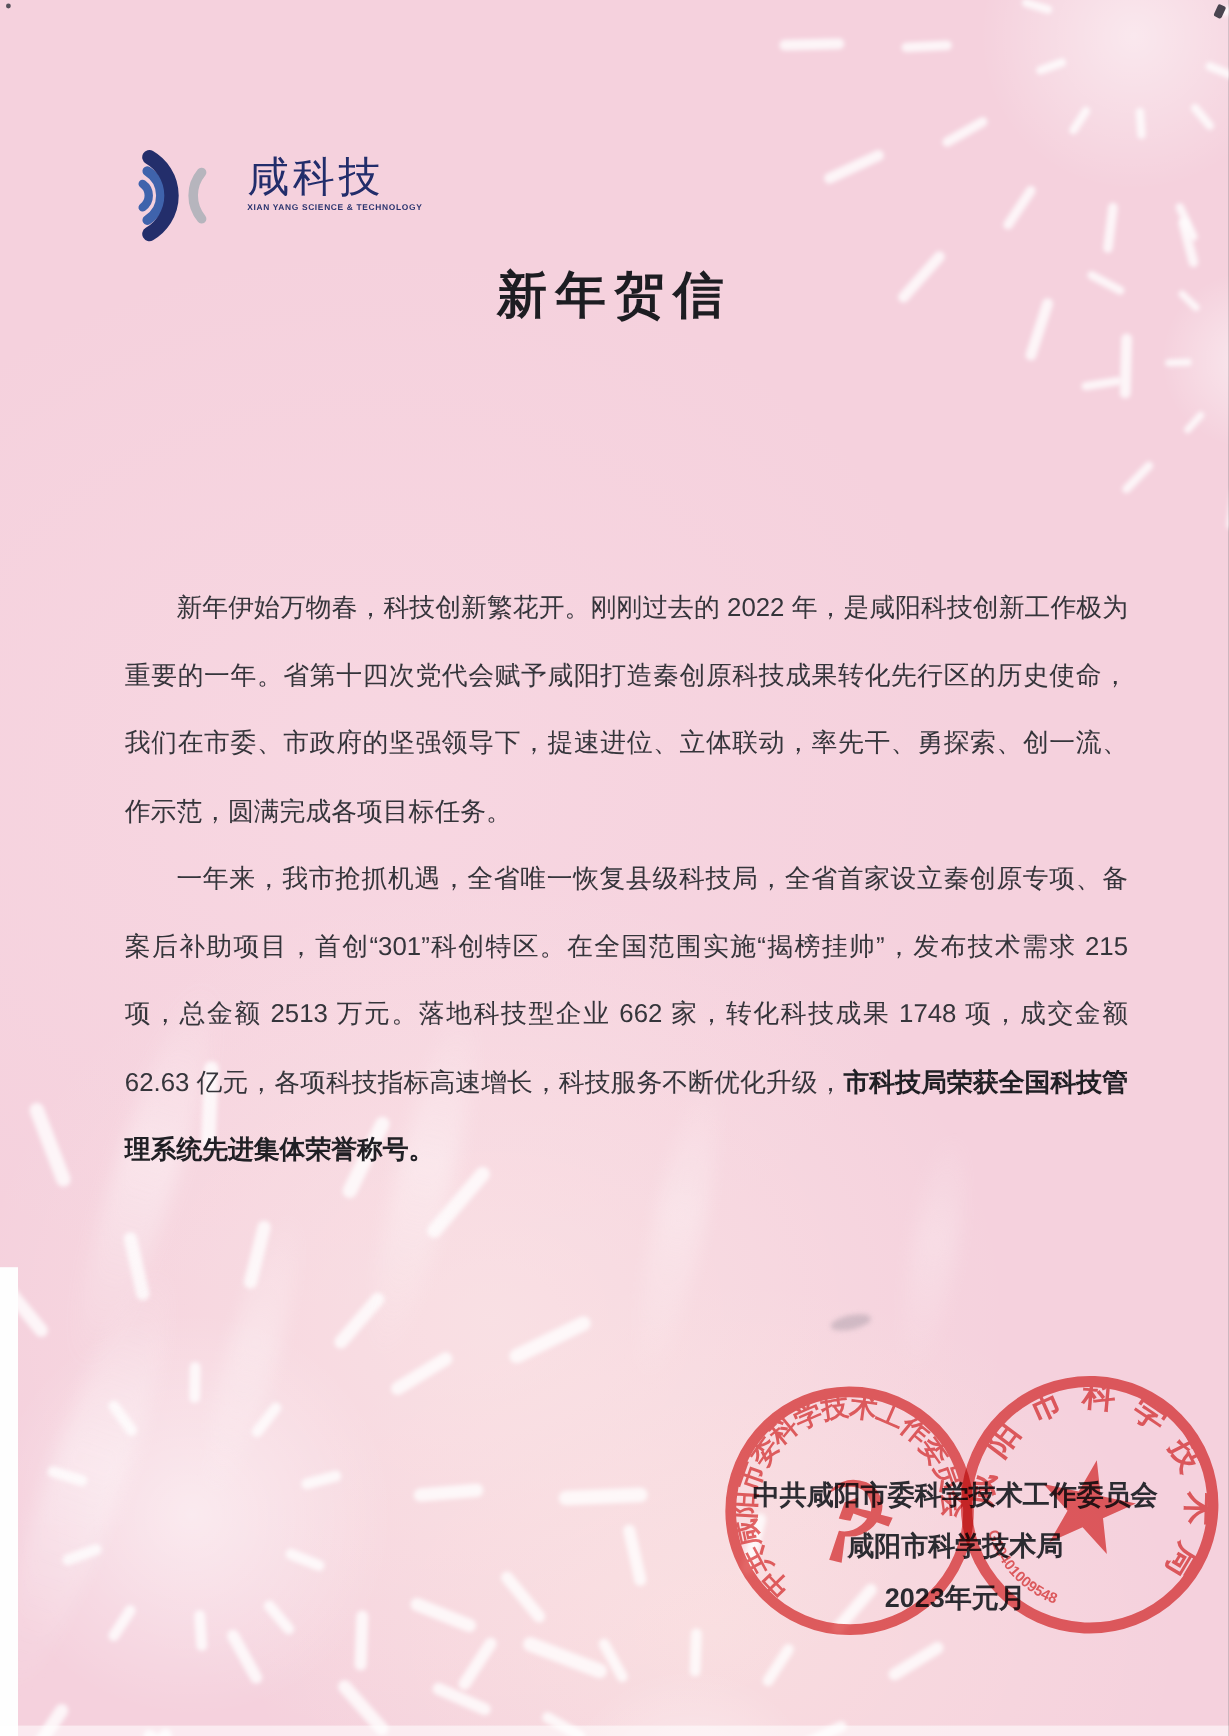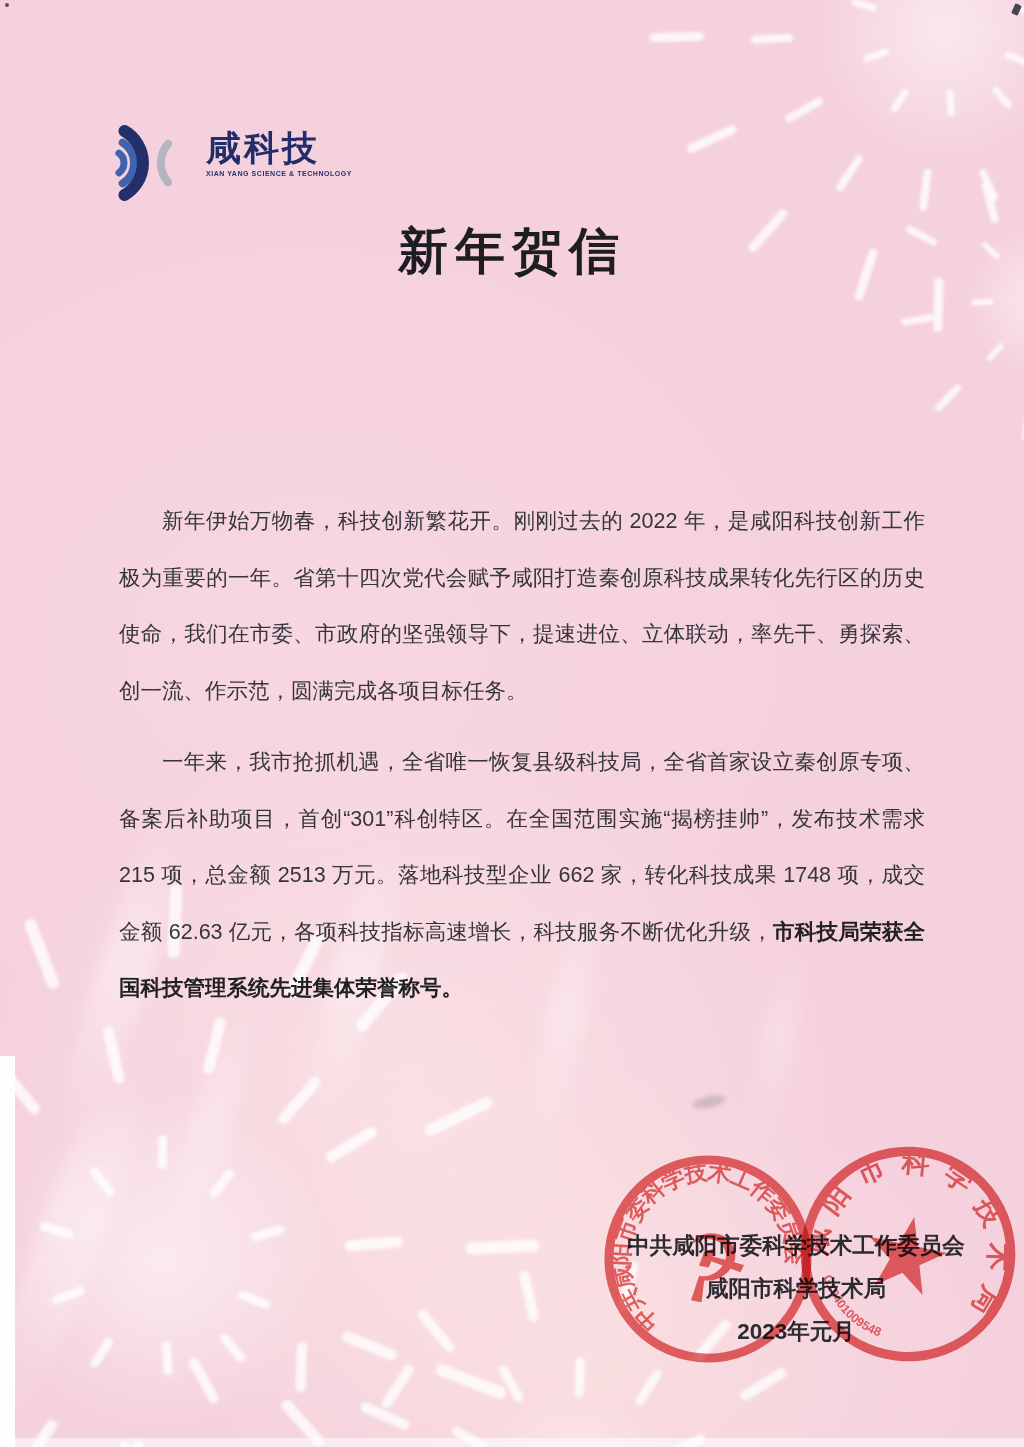--- a/index.html
+++ b/index.html
@@ -12,34 +12,34 @@
       radial-gradient(ellipse 620px 520px at 40% 76%, rgba(255,242,236,.45), transparent 70%),
       radial-gradient(ellipse 560px 420px at 58% 94%, rgba(255,238,228,.42), transparent 70%),
       radial-gradient(ellipse 700px 600px at 30% 45%, rgba(252,226,234,.35), transparent 75%),
       #f5d1dd;
     font-family:"Liberation Sans","DejaVu Sans",sans-serif;
   }
   
   .logo{position:absolute;left:100px;top:124px;display:flex;align-items:flex-start;}
   .logo-icon{width:92px;height:78px;flex:0 0 auto;}
   .logo-textcol{margin-left:14px;padding-top:6px;}
-  .logo-name{font-size:35px;font-weight:700;color:#222d6b;letter-spacing:3px;line-height:1;}
+  .logo-name{font-size:35px;font-weight:400;color:#222d6b;letter-spacing:3px;line-height:1;}
   .logo-sub{font-size:7px;font-weight:700;color:#28336e;letter-spacing:.55px;margin-top:5px;white-space:nowrap;}
   
   .title{position:absolute;left:0;top:218px;width:100%;text-align:center;
-         font-size:50px;font-weight:800;color:#1d1d22;letter-spacing:7px;}
+         font-size:42px;font-weight:800;color:#1d1d22;letter-spacing:7px;}
   
   .salutation{position:absolute;left:103px;top:356px;
     font-family:"Liberation Serif","DejaVu Serif",serif;
     font-size:30px;font-weight:700;color:#1b1b20;
     border-bottom:2.5px solid #1b1b20;padding-bottom:5px;letter-spacing:1px;}
   
   .body-text{position:absolute;left:104px;top:478px;width:836px;
     font-size:21.5px;color:#35353b;line-height:56.5px;text-align:justify;}
-  .body-text p{margin:15px;text-indent:2em;}
+  .body-text p{margin:0;text-indent:2em;}
   .body-text .bold{font-weight:700;color:#202025;}
   
   .signature{position:absolute;left:600px;top:1224px;width:392px;text-align:center;
     font-size:22.5px;font-weight:700;color:#2b2b31;line-height:43px;}
   
   .stamp{position:absolute;mix-blend-mode:multiply;opacity:.85;}
   .stamp-left{left:599px;top:1150px;width:218px;height:218px;transform:rotate(-22deg);color:#df4f4e;}
   .stamp-right{left:795px;top:1141px;width:226px;height:226px;transform:rotate(24deg);color:#df4f4e;}
   
   .edge-strip-left{position:absolute;left:0;top:1056px;width:15px;height:391px;background:#fefefe;}

